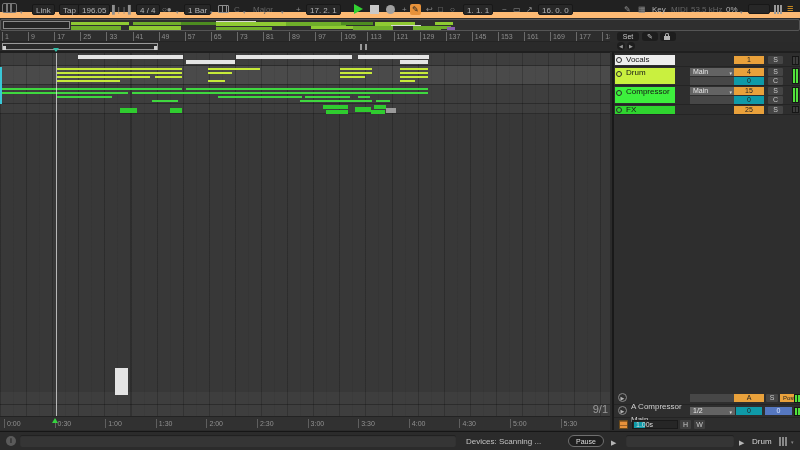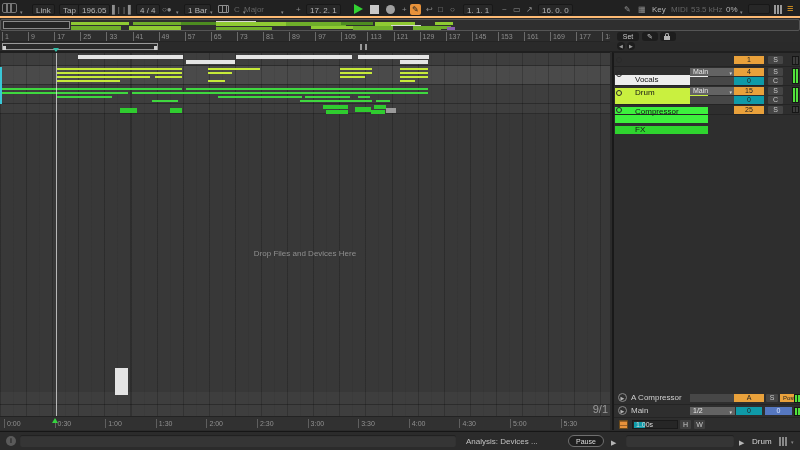--- a/index.html
+++ b/index.html
@@ -1,20 +1,20 @@
 <!DOCTYPE html>
 <html><head>
 <meta charset="utf-8">
 <style>
   html,body{margin:0;padding:0;background:#1b1b1b;}
   *{box-sizing:border-box;font-family:"Liberation Sans",sans-serif;}
   #root{position:relative;width:800px;height:450px;background:#2b2b2b;overflow:hidden;}
   .abs{position:absolute;}
   
-  #toolbar{left:0;top:0;width:800px;height:18px;background:#212121;border-bottom:2px solid #fdba74;padding-left:24px;}
+  #toolbar{left:0;top:0;width:800px;height:18px;background:#212121;border-bottom:6px solid #fdba74;padding-left:24px;}
   .tb{position:absolute;top:4px;height:11px;line-height:11px;font-size:8px;color:#b5b5b5;white-space:nowrap;}
   .tb-box{background:#272727;border:1px solid #181818;border-radius:2px;padding:0 3px;}
   .dim{color:#666;}
   .caret{font-size:5px;color:#8a8a8a;}
   .play-tri{width:0;height:0;border-left:9px solid #32d232;border-top:5px solid transparent;border-bottom:5px solid transparent;}
   .stop-sq{width:9px;height:9px;background:#c9c9c9;}
   .rec-ci{width:9px;height:9px;border-radius:50%;background:#a0a0a0;}
   .pencil-btn{background:#e8923a;border-radius:2px;color:#222;padding:0 2px;}
   .icon-g{color:#8f8f8f;}
   .kb-icon{width:11px;height:8px;border:1px solid #8f8f8f;border-radius:1px;background:linear-gradient(90deg,transparent 0 3px,#8f8f8f 3px 4px,transparent 4px 7px,#8f8f8f 7px 8px,transparent 8px);}
@@ -49,31 +49,31 @@
   #playhead{left:56px;top:0;width:1px;height:364px;background:rgba(225,225,225,.75);}
   #drophint{left:0;top:196px;width:610px;text-align:center;font-size:8px;color:#8f8f8f;}
   #sig41{left:560px;top:350px;width:48px;text-align:right;font-size:11px;color:#9a9a9a;}
   
   #timeruler{left:0;top:416px;width:610px;height:14px;background:#313131;border-top:1px solid #232323;}
   .time-lab{position:absolute;top:2px;font-size:7px;color:#909090;border-left:1px solid #5f5f5f;padding-left:2px;line-height:9px;}
   .ph-tri-bot{left:52px;top:1px;width:0;height:0;border-left:3px solid transparent;border-right:3px solid transparent;border-bottom:5px solid #35d43f;position:absolute;}
   
   #panel{left:612px;top:52px;width:188px;height:378px;background:#2e2e2e;border-left:2px solid #191919;border-top:1px solid #1f1f1f;}
   .hrow{position:absolute;left:0;width:188px;border-bottom:1px solid #242424;}
-  .namecell{position:absolute;left:1px;top:1px;width:93px;color:#151515;font-size:8px;line-height:9px;padding-left:20px;overflow:hidden;margin-top:20px;}
+  .namecell{position:absolute;left:1px;top:1px;width:60px;color:#151515;font-size:8px;line-height:9px;padding-left:11px;overflow:hidden;}
   .foldci{position:absolute;left:2px;width:6px;height:6px;border:1px solid #2a2a2a;border-radius:50%;}
   .midcell{position:absolute;left:76px;width:45px;height:8px;background:#636363;color:#e8e8e8;font-size:7px;line-height:8px;padding-left:3px;}
   .midempty{position:absolute;left:76px;width:45px;height:8px;background:#474747;}
   .valbox{position:absolute;left:120px;width:30px;height:8px;color:#222;font-size:7px;text-align:center;line-height:8px;}
   .scbox{position:absolute;left:154px;width:15px;height:8px;background:#454545;color:#c9c9c9;font-size:7px;text-align:center;line-height:8px;border-radius:1px;}
   .meter{position:absolute;right:3px;width:7px;background:#1e1e1e;border:1px solid #151515;}
   .meter.on{background:linear-gradient(90deg,#52e23c 0 2px,#143314 2px 3px,#52e23c 3px 5px);}
   .meter.off{background:linear-gradient(90deg,#3d3d3d 0 2px,#1e1e1e 2px 3px,#3d3d3d 3px 5px);}
   .rt-play{position:absolute;left:4px;width:9px;height:9px;border:1px solid #8a8a8a;border-radius:50%;color:#b5b5b5;font-size:5px;text-align:center;line-height:9px;}
-  .rt-name{position:absolute;left:17px;font-size:8px;color:#cfcfcf;line-height:10px;}
+  .rt-name{position:absolute;left:17px;font-size:8px;color:#cfcfcf;line-height:10px;margin-top:9px;}
   .dd-caret{position:absolute;right:3px;top:1px;font-size:5px;color:#ddd;}
   #fadeicon{left:5px;top:2px;width:9px;height:9px;background:#e8923a;border-radius:1px;border:1px solid #6b4a1a;
      background-image:linear-gradient(#00000055 0 1px,transparent 1px 4px,#00000055 4px 5px,transparent 5px);}
   #fadefield{left:18px;top:2px;width:46px;height:9px;background:#262626;border:1px solid #1a1a1a;}
   #fadechip{left:1px;top:1px;width:11px;height:6px;background:#0f9aa8;}
   #fadeval{left:3px;top:0px;font-size:7px;color:#dcdcdc;line-height:8px;}
   .hw-btn{position:absolute;top:2px;width:11px;height:9px;background:#3f3f3f;color:#c9c9c9;font-size:7px;text-align:center;line-height:9px;border-radius:1px;}
   
   #statusbar{left:0;top:431px;width:800px;height:19px;background:#2b2b2b;border-top:1px solid #161616;}
   #info-ci{left:6px;top:4px;width:10px;height:10px;border-radius:50%;background:#5a5a5a;color:#222;font-size:7px;text-align:center;line-height:10px;font-weight:bold;}
@@ -103,21 +103,21 @@
     <div class="tb tb-box" style="left:136px">4 / 4</div>
     <div class="tb icon-g" style="left:162px">○●</div>
     <div class="tb caret" style="left:176px;top:7px">▾</div>
     <div class="tb tb-box" style="left:184px">1 Bar</div>
     <div class="tb caret" style="left:210px;top:7px">▾</div>
     <div class="tb" style="left:218px;top:5px">
         <div class="kb-icon"></div>
       </div>
     <div class="tb dim" style="left:234px">C</div>
     <div class="tb caret dim" style="left:243px;top:7px">▾</div>
-    <div class="tb dim" style="left:244px">Major</div>
+    <div class="tb dim" style="left:253px">Major</div>
     <div class="tb caret dim" style="left:281px;top:7px">▾</div>
     <div class="tb icon-g" style="left:296px">+</div>
     <div class="tb tb-box" style="left:306px">17. 2. 1</div>
     <div class="tb" style="left:354px;top:4px">
         <div class="play-tri"></div>
       </div>
     <div class="tb" style="left:370px;top:5px">
         <div class="stop-sq"></div>
       </div>
     <div class="tb" style="left:386px;top:5px">
@@ -264,21 +264,20 @@
         <div class="clip" style="left: 170px; top: 55px; width: 12px; height: 5px; background: rgb(47, 204, 47);"></div>
         <div class="clip" style="left: 323px; top: 52px; width: 25px; height: 4px; background: rgb(47, 204, 47);"></div>
         <div class="clip" style="left: 326px; top: 57px; width: 22px; height: 4px; background: rgb(47, 204, 47);"></div>
         <div class="clip" style="left: 355px; top: 54px; width: 16px; height: 5px; background: rgb(47, 204, 47);"></div>
         <div class="clip" style="left: 374px; top: 52px; width: 12px; height: 4px; background: rgb(47, 204, 47);"></div>
         <div class="clip" style="left: 371px; top: 57px; width: 14px; height: 4px; background: rgb(47, 204, 47);"></div>
         <div class="clip" style="left: 386px; top: 55px; width: 10px; height: 5px; background: rgb(154, 154, 154);"></div>
         <div class="clip" style="left: 0px; top: 14px; width: 2px; height: 37px; background: rgb(57, 200, 216);"></div>
       </div>
     <div id="playhead" class="abs"></div>
-    <div id="drophint" class="abs">Drop Files and Devices Here</div>
     <div id="sig41" class="abs">9/1</div>
   </div>
 
   <div id="timeruler" class="abs">
     <div>
         <span class="time-lab" style="left: 4px;">0:00</span>
         <span class="time-lab" style="left: 54.6px;">0:30</span>
         <span class="time-lab" style="left: 105.2px;">1:00</span>
         <span class="time-lab" style="left: 155.8px;">1:30</span>
         <span class="time-lab" style="left: 206.4px;">2:00</span>
@@ -361,21 +360,21 @@
         <div id="fadeval" class="abs">1.00s</div>
       </div>
       <div class="hw-btn" style="left:66px">H</div>
       <div class="hw-btn" style="left:80px">W</div>
     </div>
   </div>
 
   <div id="statusbar" class="abs">
     <div id="info-ci" class="abs">i</div>
     <div class="status-field" style="left:20px;width:436px"></div>
-    <div id="analysis" class="abs">Analysis: Devices ...</div>
+    <div id="analysis" class="abs">Devices: Scanning ...</div>
     <div id="pausebtn" class="abs">Pause</div>
     <div class="tiny-play" style="left:611px;top:7px">▶</div>
     <div class="status-field" style="left:626px;width:108px"></div>
     <div class="tiny-play" style="left:739px;top:7px">▶</div>
     <div id="ctxname" class="abs">Drum</div>
     <div id="sb-meter" class="abs"></div>
     <div id="sb-caret" class="abs">▾</div>
   </div>
 
 </div>

